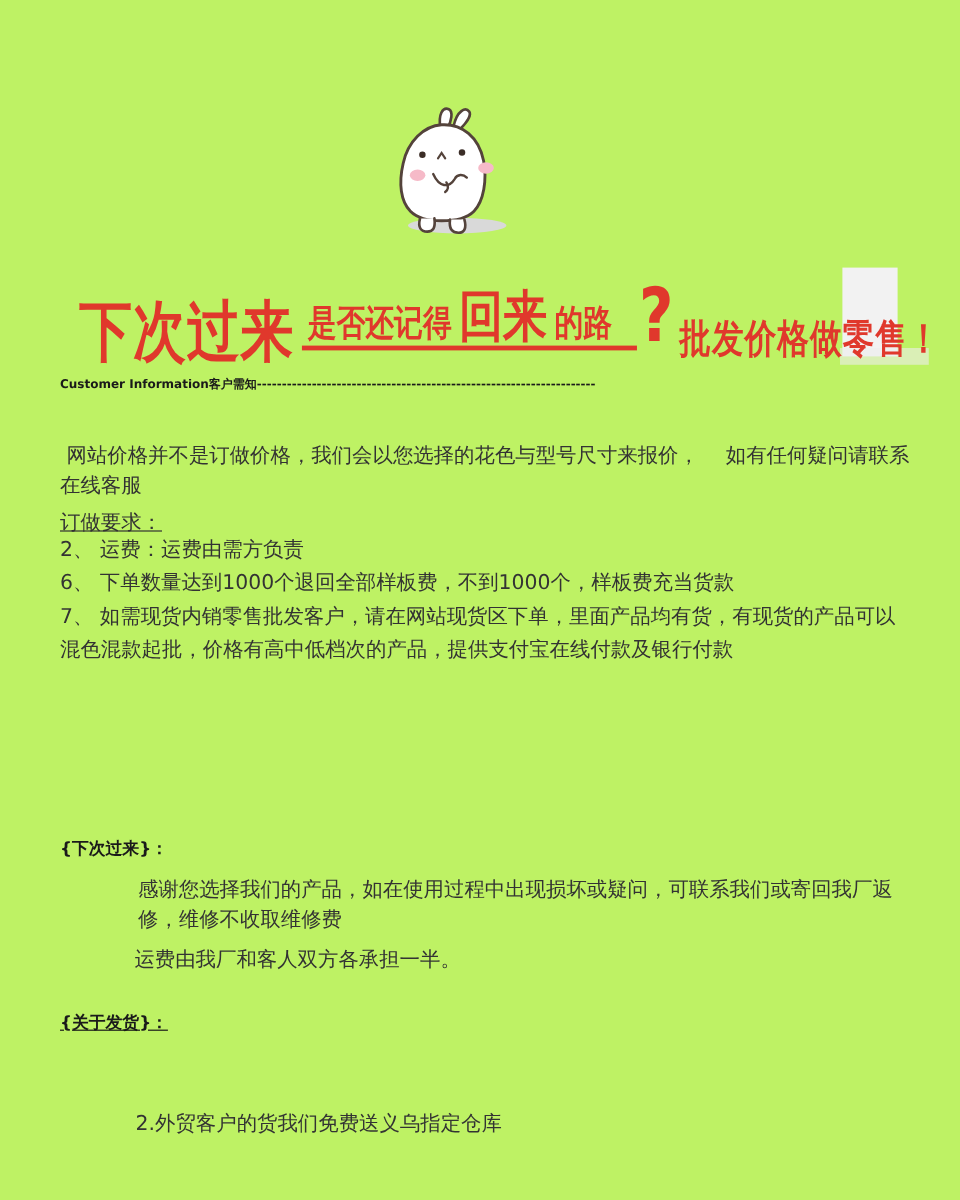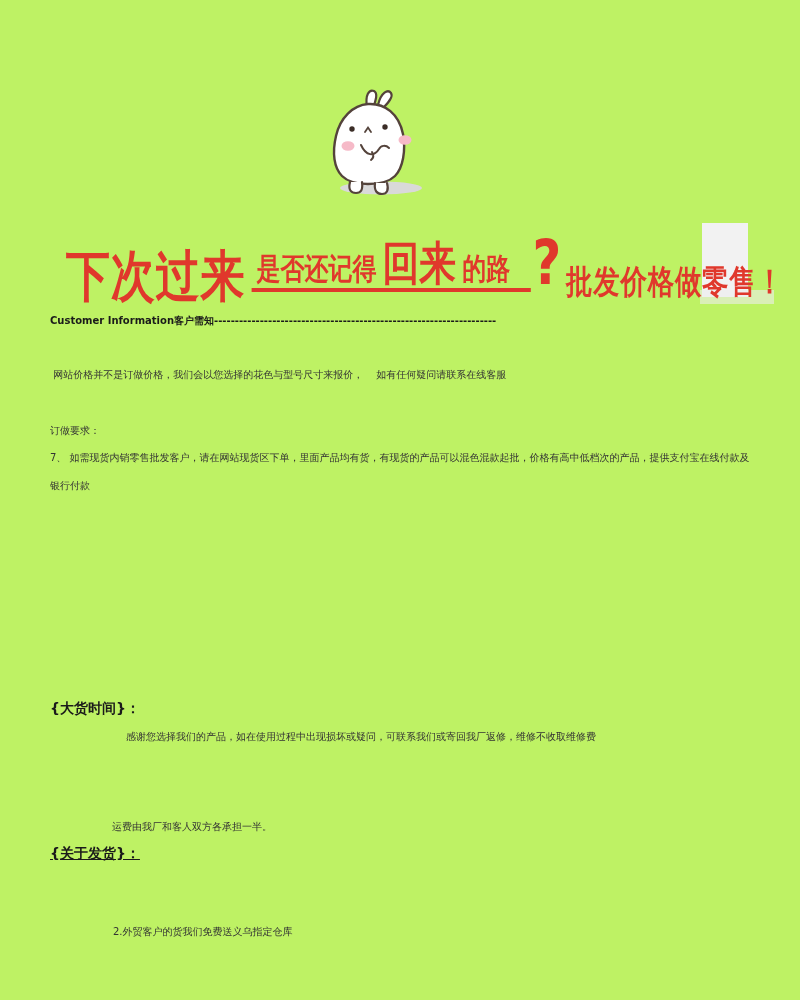--- a/index.html
+++ b/index.html
@@ -30,31 +30,31 @@
   .banner span { display: inline-block; line-height: 1; }
   .b-part1 { font-size: 55px; letter-spacing: 1px; }
   .b-under { display: inline-flex; align-items: flex-end; border-bottom: 4px solid; padding: 0 26px 2px 6px; transform: translateY(-12px); margin-left: 8px; }
   .b-part2 { font-size: 30px; }
   .b-part3 { font-size: 46px; margin: 0 2px; }
   .b-part4 { font-size: 30px; }
   .b-qmark { font-size: 62px; font-weight: 700; transform: translateY(-10px); margin-left: 2px; }
   .b-part5 { font-size: 33px; transform: translateY(-6px); margin-left: 6px; letter-spacing: 1px; }
 
   
-  .txt { position: absolute; font-size: 10px; line-height: 1.45; }
+  .txt { position: absolute; font-size: 17px; line-height: 1.45; }
   .bold { font-weight: 700; color: #1a1a1a; }
 
   .heading { left: 50px; top: 314px; font-size: 10px; white-space: nowrap; }
   .intro   { left: 50px; top: 368px; width: 710px; white-space: pre-wrap; }
-  .req-title { left: 50px; top: 424px; }
+  .req-title { left: 50px; top: 424px; text-decoration: underline; }
   .req-list { left: 50px; top: 444px; width: 706px; list-style: none; margin: 0; padding: 0; }
   .req-list li { line-height: 28px; }
   .as-title { left: 50px; top: 698px; font-size: 14px; }
-  .as-line1 { left: 126px; top: 730px; width: 640px; font-family: Liberation Serif, serif; }
-  .as-line2 { left: 112px; top: 820px; }
+  .as-line1 { left: 115px; top: 730px; width: 640px; }
+  .as-line2 { left: 112px; top: 788px; }
   .sh-title { left: 50px; top: 843px; font-size: 14px; text-decoration: underline; }
   .sh-line1 { left: 108px; top: 873px; width: 650px; }
   .sh-line2 { left: 113px; top: 925px; }
 </style>
 </head>
 <body>
 
 <div class="page">
 
   <div class="mascot">
@@ -98,23 +98,25 @@
   </div>
 
   <div class="txt heading bold">
     <span>Customer Information客户需知</span><span>--------------------------------------------------------------------</span>
   </div>
 
   <div class="txt intro"> 网站价格并不是订做价格，我们会以您选择的花色与型号尺寸来报价，　 如有任何疑问请联系在线客服</div>
 
   <div class="txt req-title">订做要求：</div>
   <ul class="txt req-list">
+    <li>2、 运费：运费由需方负责</li>
+    <li>6、 下单数量达到1000个退回全部样板费，不到1000个，样板费充当货款</li>
     <li>7、 如需现货内销零售批发客户，请在网站现货区下单，里面产品均有货，有现货的产品可以混色混款起批，价格有高中低档次的产品，提供支付宝在线付款及银行付款</li>
   </ul>
 
-  <div class="txt as-title bold">{大货时间}：</div>
+  <div class="txt as-title bold">{下次过来}：</div>
   <div class="txt as-line1">感谢您选择我们的产品，如在使用过程中出现损坏或疑问，可联系我们或寄回我厂返修，维修不收取维修费</div>
   <div class="txt as-line2">运费由我厂和客人双方各承担一半。</div>
 
   <div class="txt sh-title bold">{关于发货}：</div>
   <div class="txt sh-line2">2.外贸客户的货我们免费送义乌指定仓库</div>
 
 </div>
 
 </body></html>

